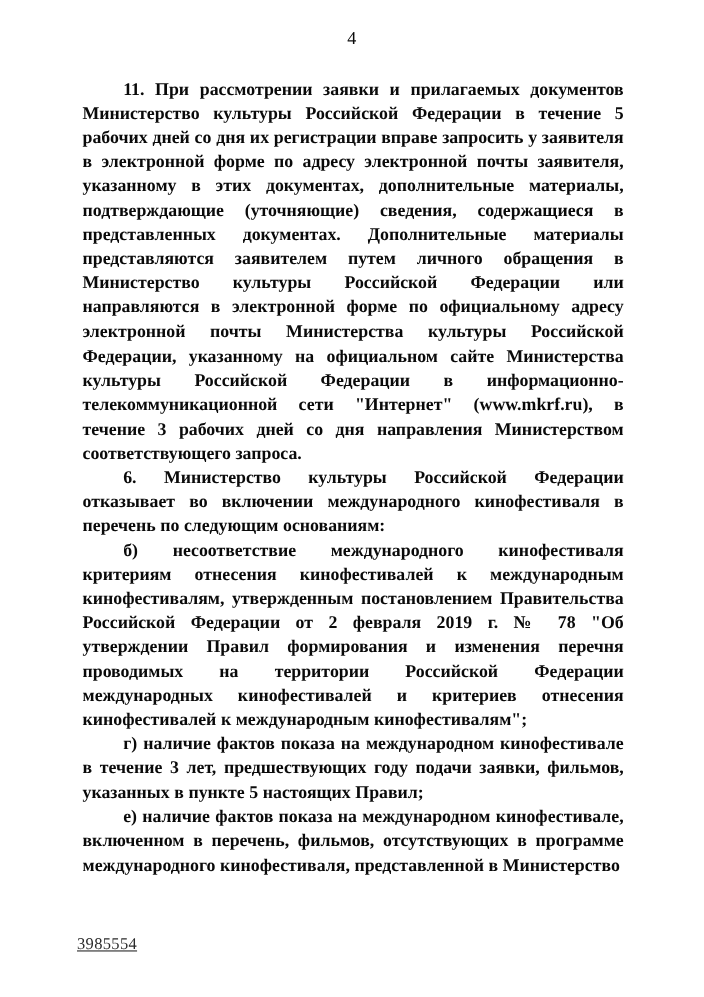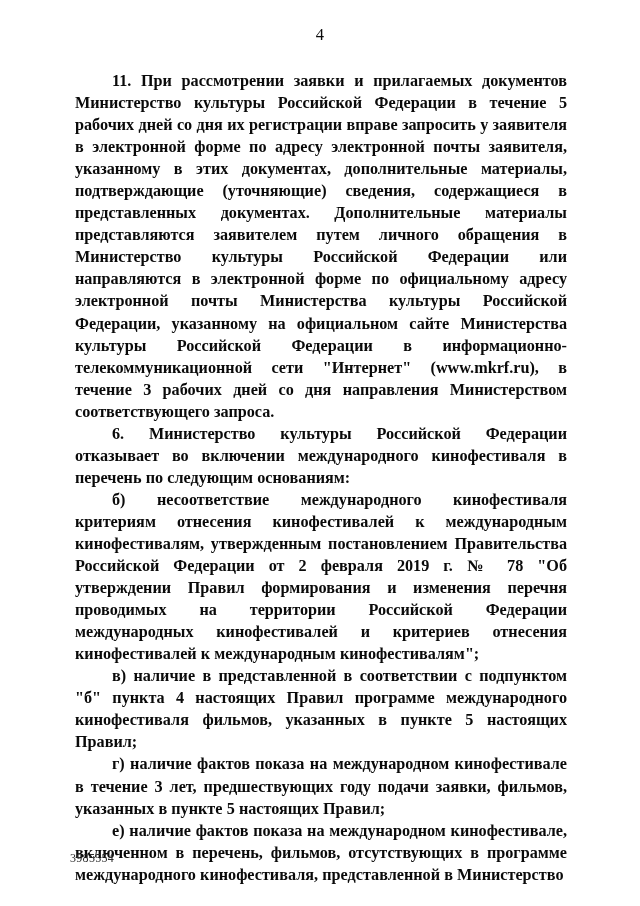--- a/index.html
+++ b/index.html
@@ -48,38 +48,38 @@
     -webkit-hyphens: none;
   }
   
   .body-text p:last-child {
     text-align: justify;
   }
   .footer-code {
     position: absolute;
     left: 70px;
     top: 852px;
-    font-size: 12px;
+    font-size: 15px;
     line-height: 1;
     color: #2a2a2a;
     letter-spacing: 0.3px;
     font-family: "Liberation Serif", "DejaVu Serif", serif;
+    text-decoration: underline;
   }
 </style>
 </head>
 <body>
 
 <div class="page">
 
   <div class="page-number">4</div>
 
   <div class="body-text">
     <p>11. При рассмотрении заявки и прилагаемых документов Министерство культуры Российской Федерации в течение 5 рабочих дней со дня их регистрации вправе запросить у заявителя в электронной форме по адресу электронной почты заявителя, указанному в этих документах, дополнительные материалы, подтверждающие (уточняющие) сведения, содержащиеся в представленных документах. Дополнительные материалы представляются заявителем путем личного обращения в Министерство культуры Российской Федерации или направляются в электронной форме по официальному адресу электронной почты Министерства культуры Российской Федерации, указанному на официальном сайте Министерства культуры Российской Федерации в информационно-телекоммуникационной сети "Интернет" (www.mkrf.ru), в течение 3 рабочих дней со дня направления Министерством соответствующего запроса.</p>
     <p>6. Министерство культуры Российской Федерации отказывает во включении международного кинофестиваля в перечень по следующим основаниям:</p>
     <p>б) несоответствие международного кинофестиваля критериям отнесения кинофестивалей к международным кинофестивалям, утвержденным постановлением Правительства Российской Федерации от 2 февраля 2019 г. № 78 "Об утверждении Правил формирования и изменения перечня проводимых на территории Российской Федерации международных кинофестивалей и критериев отнесения кинофестивалей к международным кинофестивалям";</p>
-    <p>в) наличие в представленной в соответствии с подпунктом "б" пункта 4 настоящих Правил программе международного кинофестиваля фильмов, указанных в пункте 5 настоящих Правил;</p>
     <p>г) наличие фактов показа на международном кинофестивале в течение 3 лет, предшествующих году подачи заявки, фильмов, указанных в пункте 5 настоящих Правил;</p>
     <p>е) наличие фактов показа на международном кинофестивале, включенном в перечень, фильмов, отсутствующих в программе международного кинофестиваля, представленной в Министерство</p>
   </div>
 
   <div class="footer-code">3985554</div>
 
 </div>
 
 </body></html>

